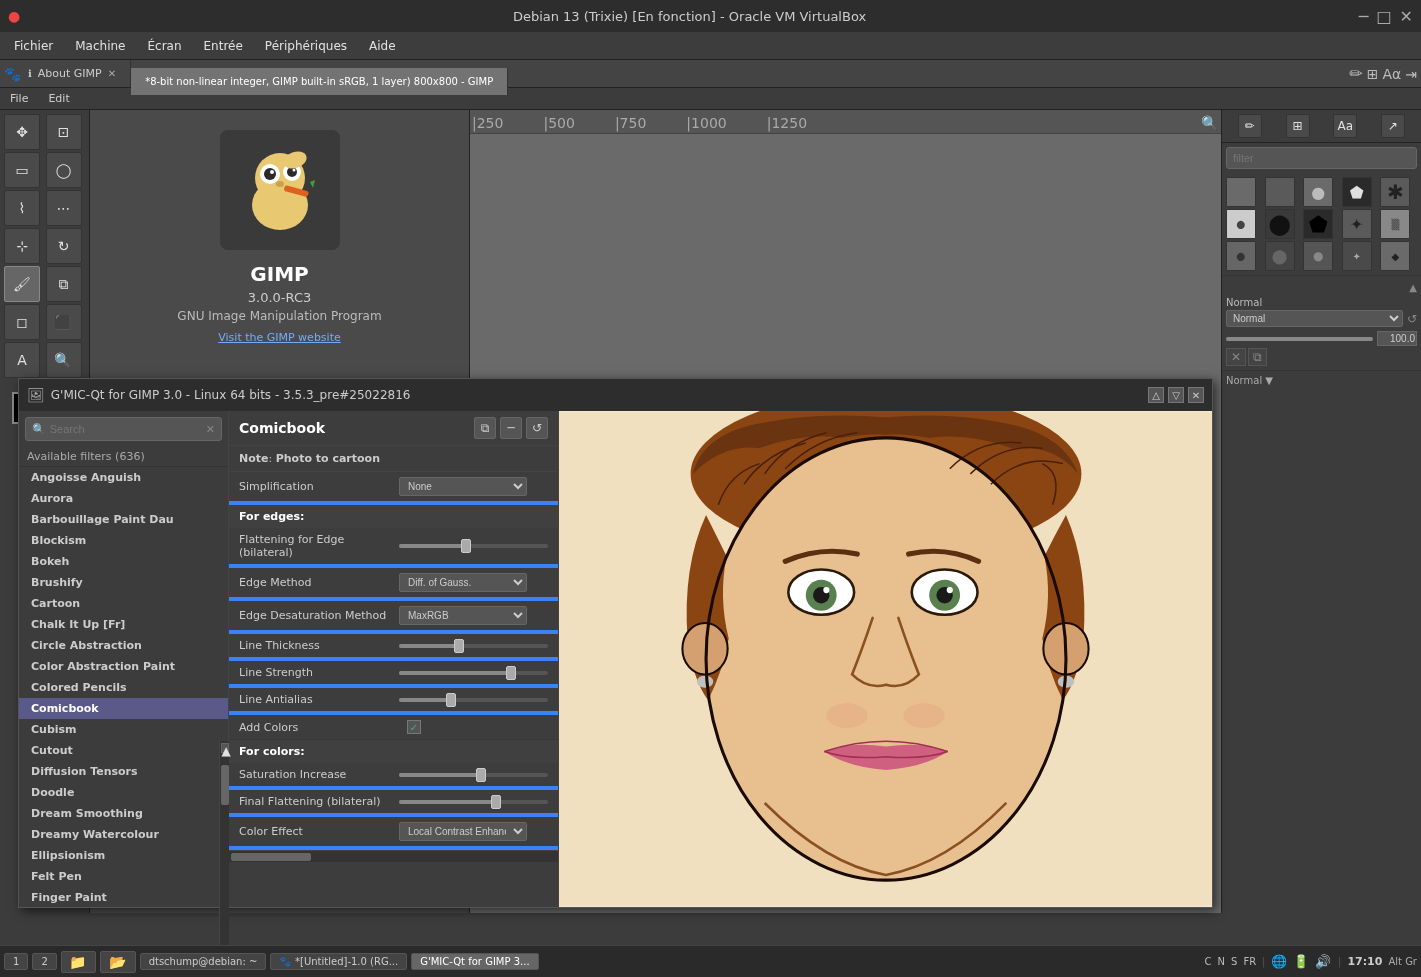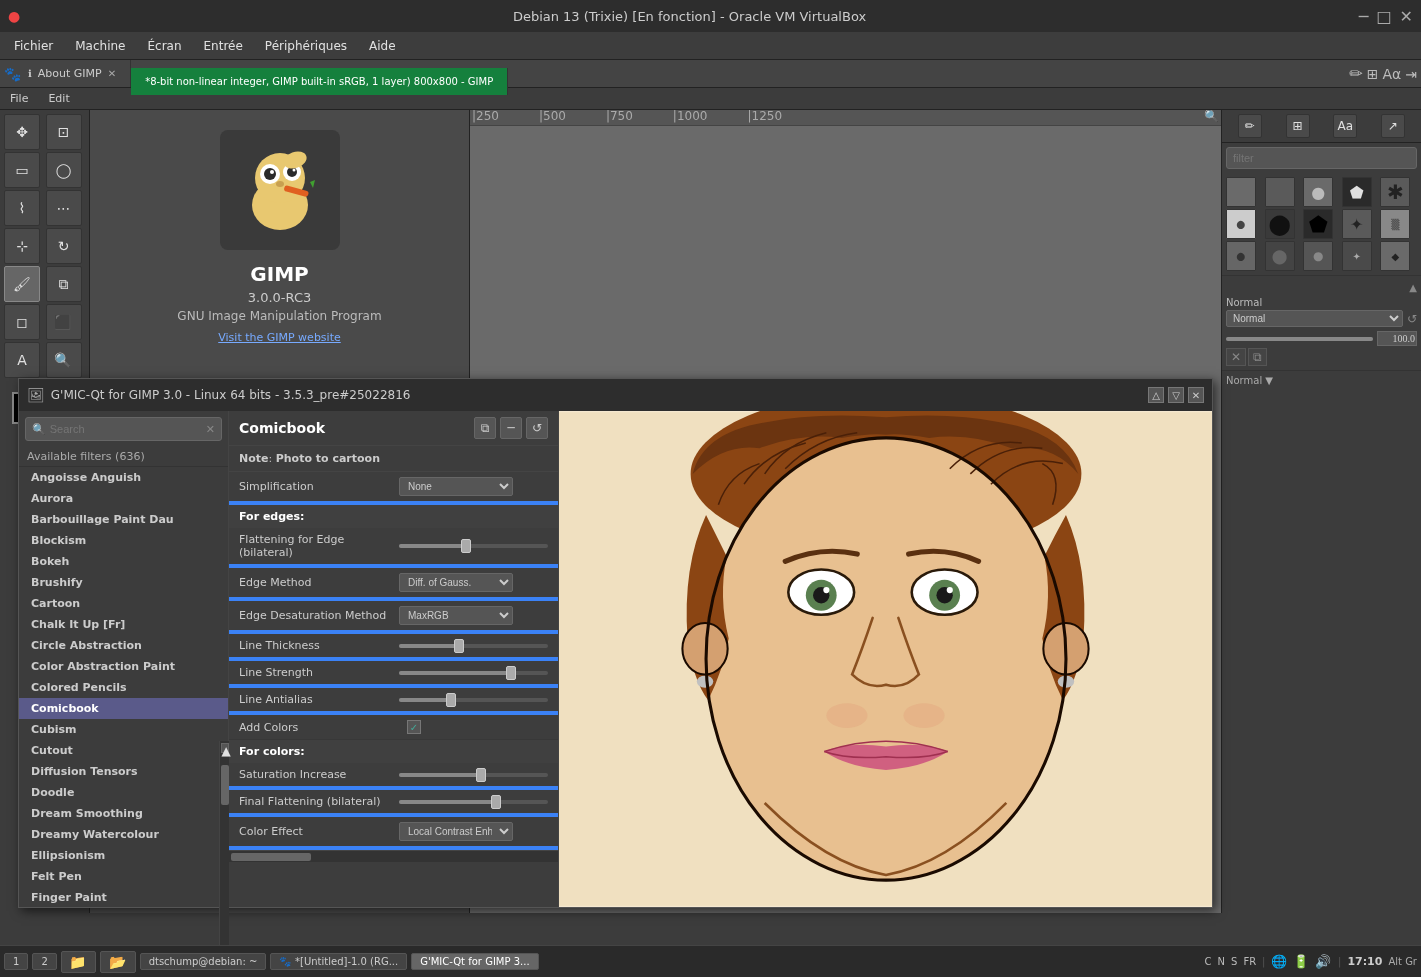--- a/index.html
+++ b/index.html
@@ -50,21 +50,21 @@
       padding: 4px 14px;
       color: #ccc;
       font-size: 11px;
       cursor: pointer;
       border-right: 1px solid #333;
       height: 100%;
       display: flex;
       align-items: center;
       gap: 6px;
     }
-    .gimp-tab.active { background: #15803d; color: #fff; margin-top: 16px; }
+    .gimp-tab.active { background: #737373; color: #fff; margin-top: 16px; }
     .gimp-tab-close { color: #aaa; font-size: 10px; cursor: pointer; }
 
     
     .gimp-main {
       display: flex;
       flex: 1;
       overflow: hidden;
     }
 
     
@@ -283,21 +283,21 @@
       border-bottom: 4px solid #3b82f6;
     }
     .gmic-param-label { font-size: 11px; color: #ccc; flex: 0 0 160px; }
     .gmic-param-control { flex: 1; display: flex; align-items: center; gap: 4px; }
     .gmic-select {
       background: #555;
       border: 1px solid #666;
       color: #ccc;
       font-size: 10px;
       padding: 2px 4px;
-      width: 114px;
+      width: 128px;
       border-radius: 2px;
     }
 
     .gmic-slider-track {
       flex: 1;
       height: 4px;
       background: #555;
       border-radius: 2px;
       position: relative;
     }
@@ -480,27 +480,27 @@
     .taskbar-item.active { background: #666; color: #fff; }
     .taskbar-spacer { flex: 1; }
     .taskbar-tray {
       display: flex; align-items: center; gap: 6px;
       font-size: 10px; color: #bbb;
     }
     .taskbar-clock { font-size: 11px; color: #ccc; font-weight: bold; }
 
     
     .gimp-ruler-h {
-      height: 16px;
+      height: 24px;
       background: #555;
       border-bottom: 1px solid #444;
       display: flex;
       align-items: flex-end;
       padding: 0 2px 2px;
-      font-size: 12px;
+      font-size: 14px;
       color: #aaa;
       gap: 40px;
     }
 
     
     .canvas-content {
       flex: 1;
       background: #6a6a6a;
       display: flex;
       align-items: center;
@@ -702,21 +702,21 @@
         <div style="display:flex; align-items:center; gap:4px; margin-bottom:4px;">
           <select style="background:#555; border:1px solid #666; color:#ccc; font-size:10px; flex:1; padding:1px 2px; border-radius:2px;">
             <option>Normal</option>
           </select>
           <span style="font-size:12px; color:#888; cursor:pointer;">↺</span>
         </div>
         <div style="display:flex; align-items:center; gap:4px; margin-bottom:2px;">
           <div style="flex:1; height:4px; background:#555; border-radius:2px; position:relative;">
             <div style="width:100%; height:100%; background:#888; border-radius:2px;"></div>
           </div>
-          <input type="text" value="100.0" style="width: 40px; background: rgb(85, 85, 85); border: 1px solid rgb(102, 102, 102); color: rgb(204, 204, 204); font-size: 10px; text-align: right; padding: 1px; font-family: Liberation Serif, serif;">
+          <input type="text" value="100.0" style="width: 40px; background: rgb(85, 85, 85); border: 1px solid rgb(102, 102, 102); color: rgb(204, 204, 204); font-size: 10px; text-align: right; padding: 1px;">
         </div>
         <div style="display:flex; gap:2px; margin-top:2px;">
           <span style="font-size:12px; color:#888; cursor:pointer; background:#444; padding:1px 4px; border:1px solid #555;">✕</span>
           <span style="font-size:12px; color:#888; cursor:pointer; background:#444; padding:1px 4px; border:1px solid #555;">⧉</span>
         </div>
       </div>
 
       <div style="padding:4px; border-top:1px solid #333;">
         <div style="font-size:10px; color:#aaa; margin-bottom:4px;">Normal ▼</div>
       </div>

